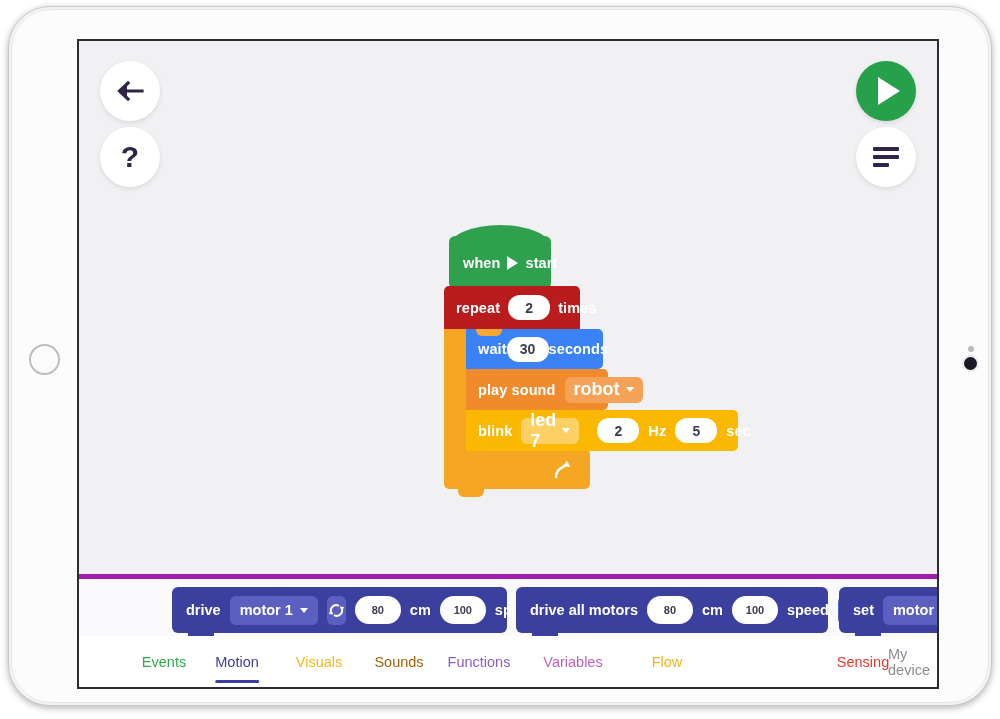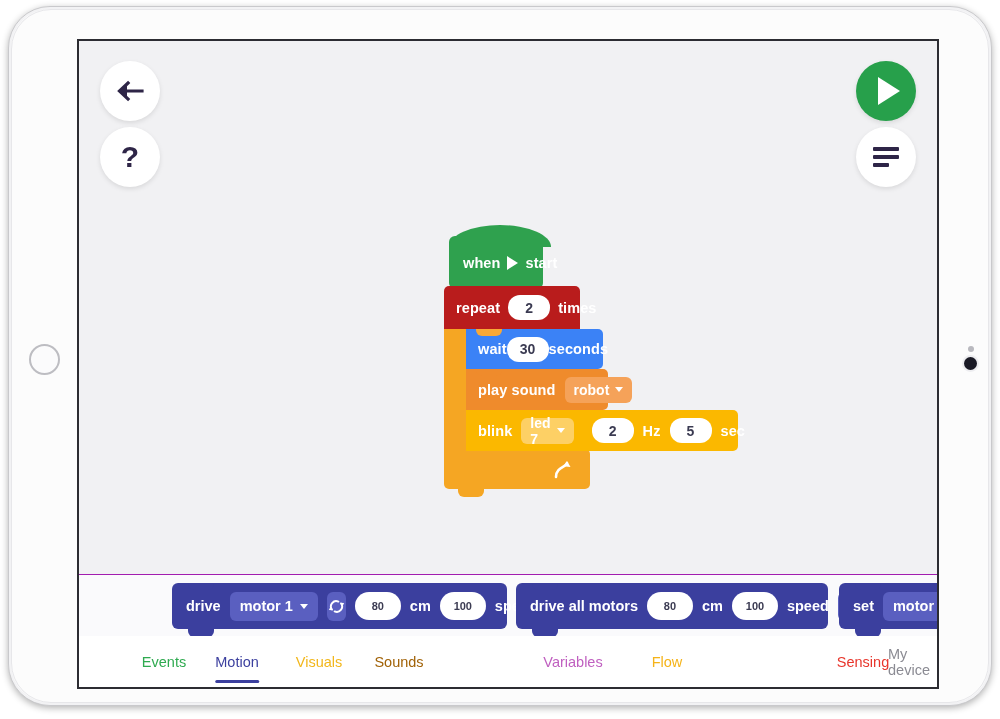--- a/index.html
+++ b/index.html
@@ -95,27 +95,27 @@
     background:#ffffff; border-radius:12px;
     min-width:42px; height:25px;
     display:flex; align-items:center; justify-content:center;
     color:#3b3b52; font-size:14px; font-weight:bold;
     padding:0 9px;
   }
   .drop-pill {
     border-radius:6px; height:26px;
     display:flex; align-items:center; gap:6px;
     padding:0 9px;
-    color:#ffffff; font-size:14px; font-weight:bold;
+    color:#ffffff; font-size:18px; font-weight:bold;
   }
   .caret { width:0;height:0;border-left:4.5px solid transparent;border-right:4.5px solid transparent;border-top:5px solid #ffffff; }
 
   
   #when-start-block {
-    position:relative; width:94px; height:53px;
+    position:relative; width:102px; height:53px;
     background:#2fa14e;
     border-radius:6px 6px 6px 6px;
     display:flex; align-items:center; gap:7px;
     padding-left:14px;
     margin-left:5px;
   }
   #when-start-block::before {
     content:""; position:absolute; left:0; top:-11px; width:102px; height:22px;
     background:#2fa14e; border-radius:50% 50% 0 0 / 100% 100% 0 0;
   }
@@ -154,21 +154,21 @@
   }
   .inner-notch { position:absolute; left:10px; top:0; width:26px; height:7px; border-radius:0 0 6px 6px; }
   #wait-block .inner-notch { background:#f8a836; }
   #play-sound-block .inner-notch { background:#ef8b2c; }
   #blink-block .inner-notch { background:#fbb800; }
   #led-color-swatch { width:34px; height:30px; border-radius:50%; background:#dd3016; }
 
   
   #palette-strip {
     position:absolute; left:0; top:533px; width:858px; height:62px;
-    background:#fafafc; border-top:1px solid #a21caf;
+    background:#fafafc; border-top:5px solid #a21caf;
     overflow:hidden;
   }
   .palette-block {
     position:absolute; top:8px; height:46px;
     background:#3b3f9e; border-radius:6px;
     display:flex; align-items:center; gap:9px; padding:0 14px;
     color:#fff; font-size:14.5px; font-weight:bold; white-space:nowrap;
   }
   .palette-block::before{
     content:""; position:absolute; left:16px; top:0; width:26px; height:7px;
@@ -350,20 +350,23 @@
         <div class="cat-tab" style="position: absolute; left: 158px; transform: translateX(-50%); color: rgb(59, 63, 158);">
           <span>Motion</span>
           <span class="underline" style="background: rgb(59, 63, 158);"></span>
         </div>
         <div class="cat-tab" style="position: absolute; left: 240px; transform: translateX(-50%); color: rgb(242, 183, 28);">
           <span>Visuals</span>
         </div>
         <div class="cat-tab" style="position: absolute; left: 320px; transform: translateX(-50%); color: #a16207;">
           <span>Sounds</span>
         </div>
+        <div class="cat-tab" style="position: absolute; left: 400px; transform: translateX(-50%); color: rgb(138, 94, 196);">
+          <span>Functions</span>
+        </div>
         <div class="cat-tab" style="position: absolute; left: 494px; transform: translateX(-50%); color: rgb(192, 96, 192);">
           <span>Variables</span>
         </div>
         <div class="cat-tab" style="position: absolute; left: 588px; transform: translateX(-50%); color: rgb(245, 179, 24);">
           <span>Flow</span>
         </div>
         <div class="cat-tab" style="position: absolute; left: 784px; transform: translateX(-50%); color: rgb(232, 54, 44);">
           <span>Sensing</span>
         </div>
         <div class="cat-tab" style="position: absolute; left: 830px; transform: translateX(-50%); color: rgb(139, 139, 147);">

